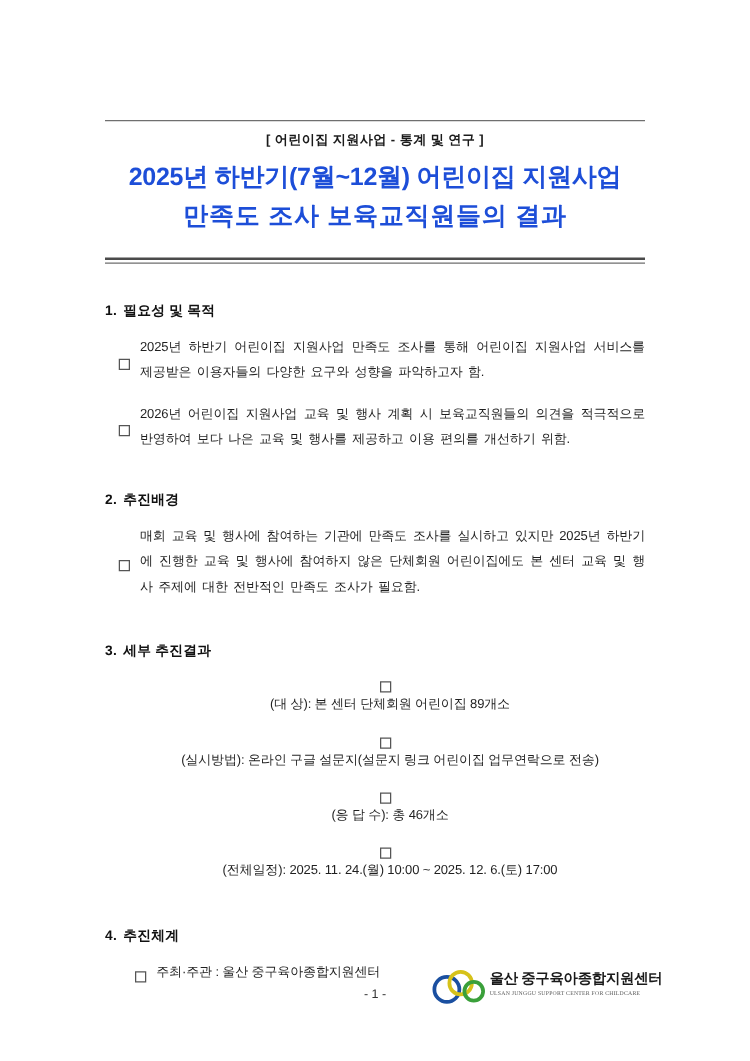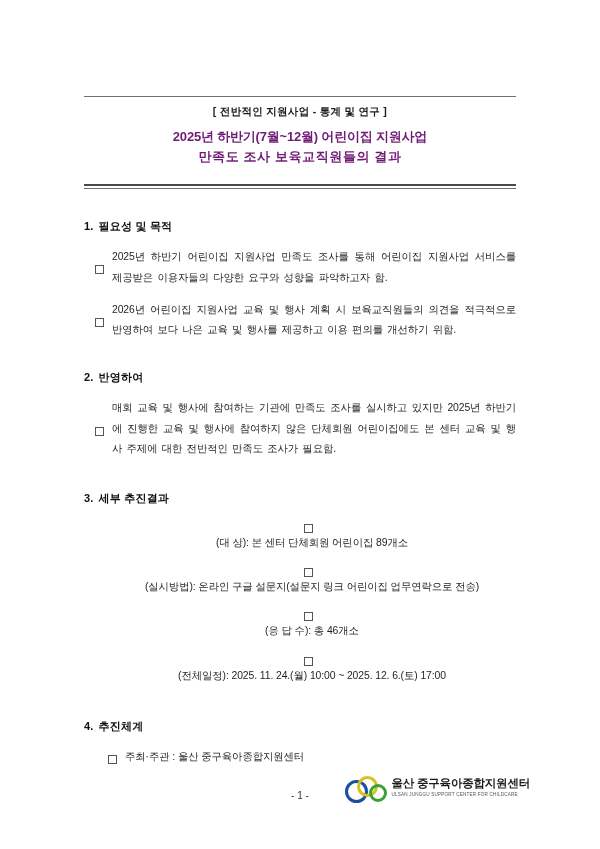--- a/index.html
+++ b/index.html
@@ -52,26 +52,26 @@
   .kicker {
     text-align: center;
     font-size: 10.5px;
     font-weight: bold;
     letter-spacing: 0.3px;
     padding: 8px 0 4px 0;
     color: #1a1a1a;
   }
   .doc-title {
     text-align: center;
-    font-size: 13px;
+    font-size: 20px;
     font-weight: bold;
     line-height: 1.55;
     letter-spacing: -0.2px;
     padding: 4px 0 10px 0;
-    color: #701a75;
+    color: #1d4ed8;
   }
   .doc-title .line2 {
     display: block;
     letter-spacing: 0.6px;
   }
 
   
   .section {
     margin-top: 30px;
   }
@@ -138,20 +138,21 @@
     text-align: center;
     font-size: 10px;
     color: #333333;
   }
   .logo {
     position: absolute;
     right: 70px;
     top: 5px;
     display: flex;
     align-items: center;
+    font-family: Liberation Serif, serif;
   }
   .logo-mark {
     width: 40px;
     height: 28px;
     position: relative;
     margin-right: 6px;
   }
   .logo-mark .c1,
   .logo-mark .c2,
   .logo-mark .c3 {
@@ -196,21 +197,21 @@
   }
 </style>
 </head>
 <body>
 
 <div class="page">
   <div class="content">
 
     <div class="header-wrap">
       <div class="rule-top"></div>
-      <div class="kicker">[ 전반적인 지원사업 - 통계 및 연구 ]</div>
+      <div class="kicker">[ 어린이집 지원사업 - 통계 및 연구 ]</div>
       <div class="doc-title">
         <span class="line1">2025년  하반기(7월~12월)  어린이집  지원사업</span>
         <span class="line2">만족도  조사  보육교직원들의  결과</span>
       </div>
       <div class="rule-bottom"></div>
       <div class="rule-bottom-thin"></div>
     </div>
 
     <div class="section">
       <div class="section-heading">
@@ -221,21 +222,21 @@
         <span class="text">2025년 하반기 어린이집 지원사업 만족도 조사를 통해 어린이집 지원사업 서비스를 제공받은 이용자들의 다양한 요구와 성향을 파악하고자 함.</span>
       </div>
       <div class="item wide">
         <span class="box"></span>
         <span class="text">2026년 어린이집 지원사업 교육 및 행사 계획 시 보육교직원들의 의견을 적극적으로 반영하여 보다 나은 교육 및 행사를 제공하고 이용 편의를 개선하기 위함.</span>
       </div>
     </div>
 
     <div class="section">
       <div class="section-heading">
-        <span class="num">2.</span><span>반영하여</span>
+        <span class="num">2.</span><span>추진배경</span>
       </div>
       <div class="item wide">
         <span class="box"></span>
         <span class="text">매회 교육 및 행사에 참여하는 기관에 만족도 조사를 실시하고 있지만 2025년 하반기에 진행한 교육 및 행사에 참여하지 않은 단체회원 어린이집에도 본 센터 교육 및 행사 주제에 대한 전반적인 만족도 조사가 필요함.</span>
       </div>
     </div>
 
     <div class="section" style="margin-top:32px;">
       <div class="section-heading">
         <span class="num">3.</span><span>세부 추진결과</span>

